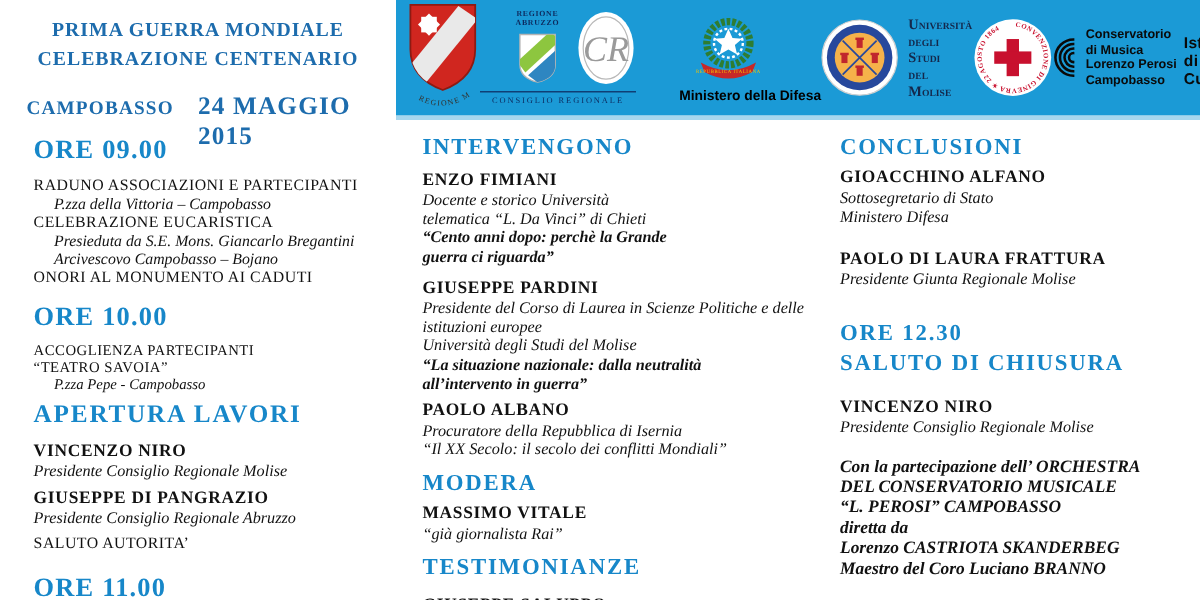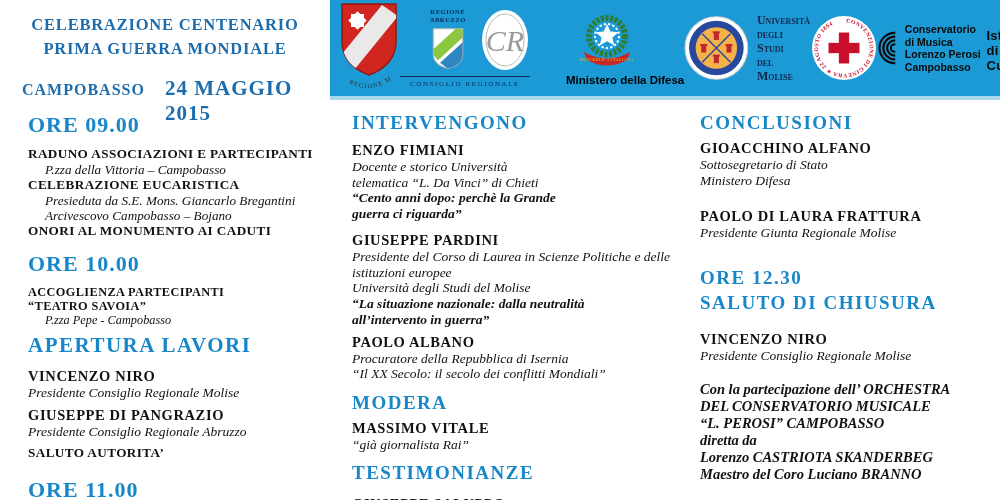--- a/index.html
+++ b/index.html
@@ -48,36 +48,36 @@
   .col-left{left:28px;width:308px;}
   .col-mid{left:352px;width:338px;}
   .col-right{left:700px;width:292px;}
 
   .time{color:#1787c9;font-weight:bold;font-size:22px;letter-spacing:1px;}
   .h-blue{color:#1787c9;font-weight:bold;font-size:19px;letter-spacing:1.5px;}
   .h-blue.big{font-size:21px;}
   .name{font-weight:bold;font-size:14.5px;letter-spacing:.6px;line-height:17px;}
   .role{font-style:italic;font-size:13.5px;line-height:15.5px;}
   .quote{font-style:italic;font-weight:bold;font-size:13.5px;line-height:16px;}
-  .bold-line{font-weight:bold;font-size:13.2px;letter-spacing:.4px;line-height:16px;}
+  .bold-line{font-weight:normal;font-size:13.2px;letter-spacing:.4px;line-height:16px;}
   .italic-line{font-style:italic;font-size:13.2px;line-height:15px;margin-left:17px;}
   .sm{font-size:12.3px;line-height:14px;}
   .pre{white-space:pre-line;}
   .note{font-weight:bold;font-size:10.6px;line-height:13px;letter-spacing:.4px;text-align:justify;}.mt6{margin-top:6px}.mt8{margin-top:8px}.mt10{margin-top:10px}
   .mt12{margin-top:12px}.mt14{margin-top:6px}.mt16{margin-top:16px}.mt18{margin-top:18px}
   .mt20{margin-top:20px}.mt24{margin-top:24px}
   .mb6{margin-bottom:6px}
 </style>
 </head>
 <body>
 
 <div class="title-zone">
   <div class="title-lines">
+    <div>PRIMA GUERRA MONDIALE</div>
     <div>CELEBRAZIONE CENTENARIO</div>
-    <div>PRIMA GUERRA MONDIALE</div>
   </div>
   <div class="subtitle">
     <span class="city">CAMPOBASSO</span>
     <span class="date">24 MAGGIO 2015</span>
   </div>
 </div>
 
 <div class="banner">
 
   <div class="logo-group">

